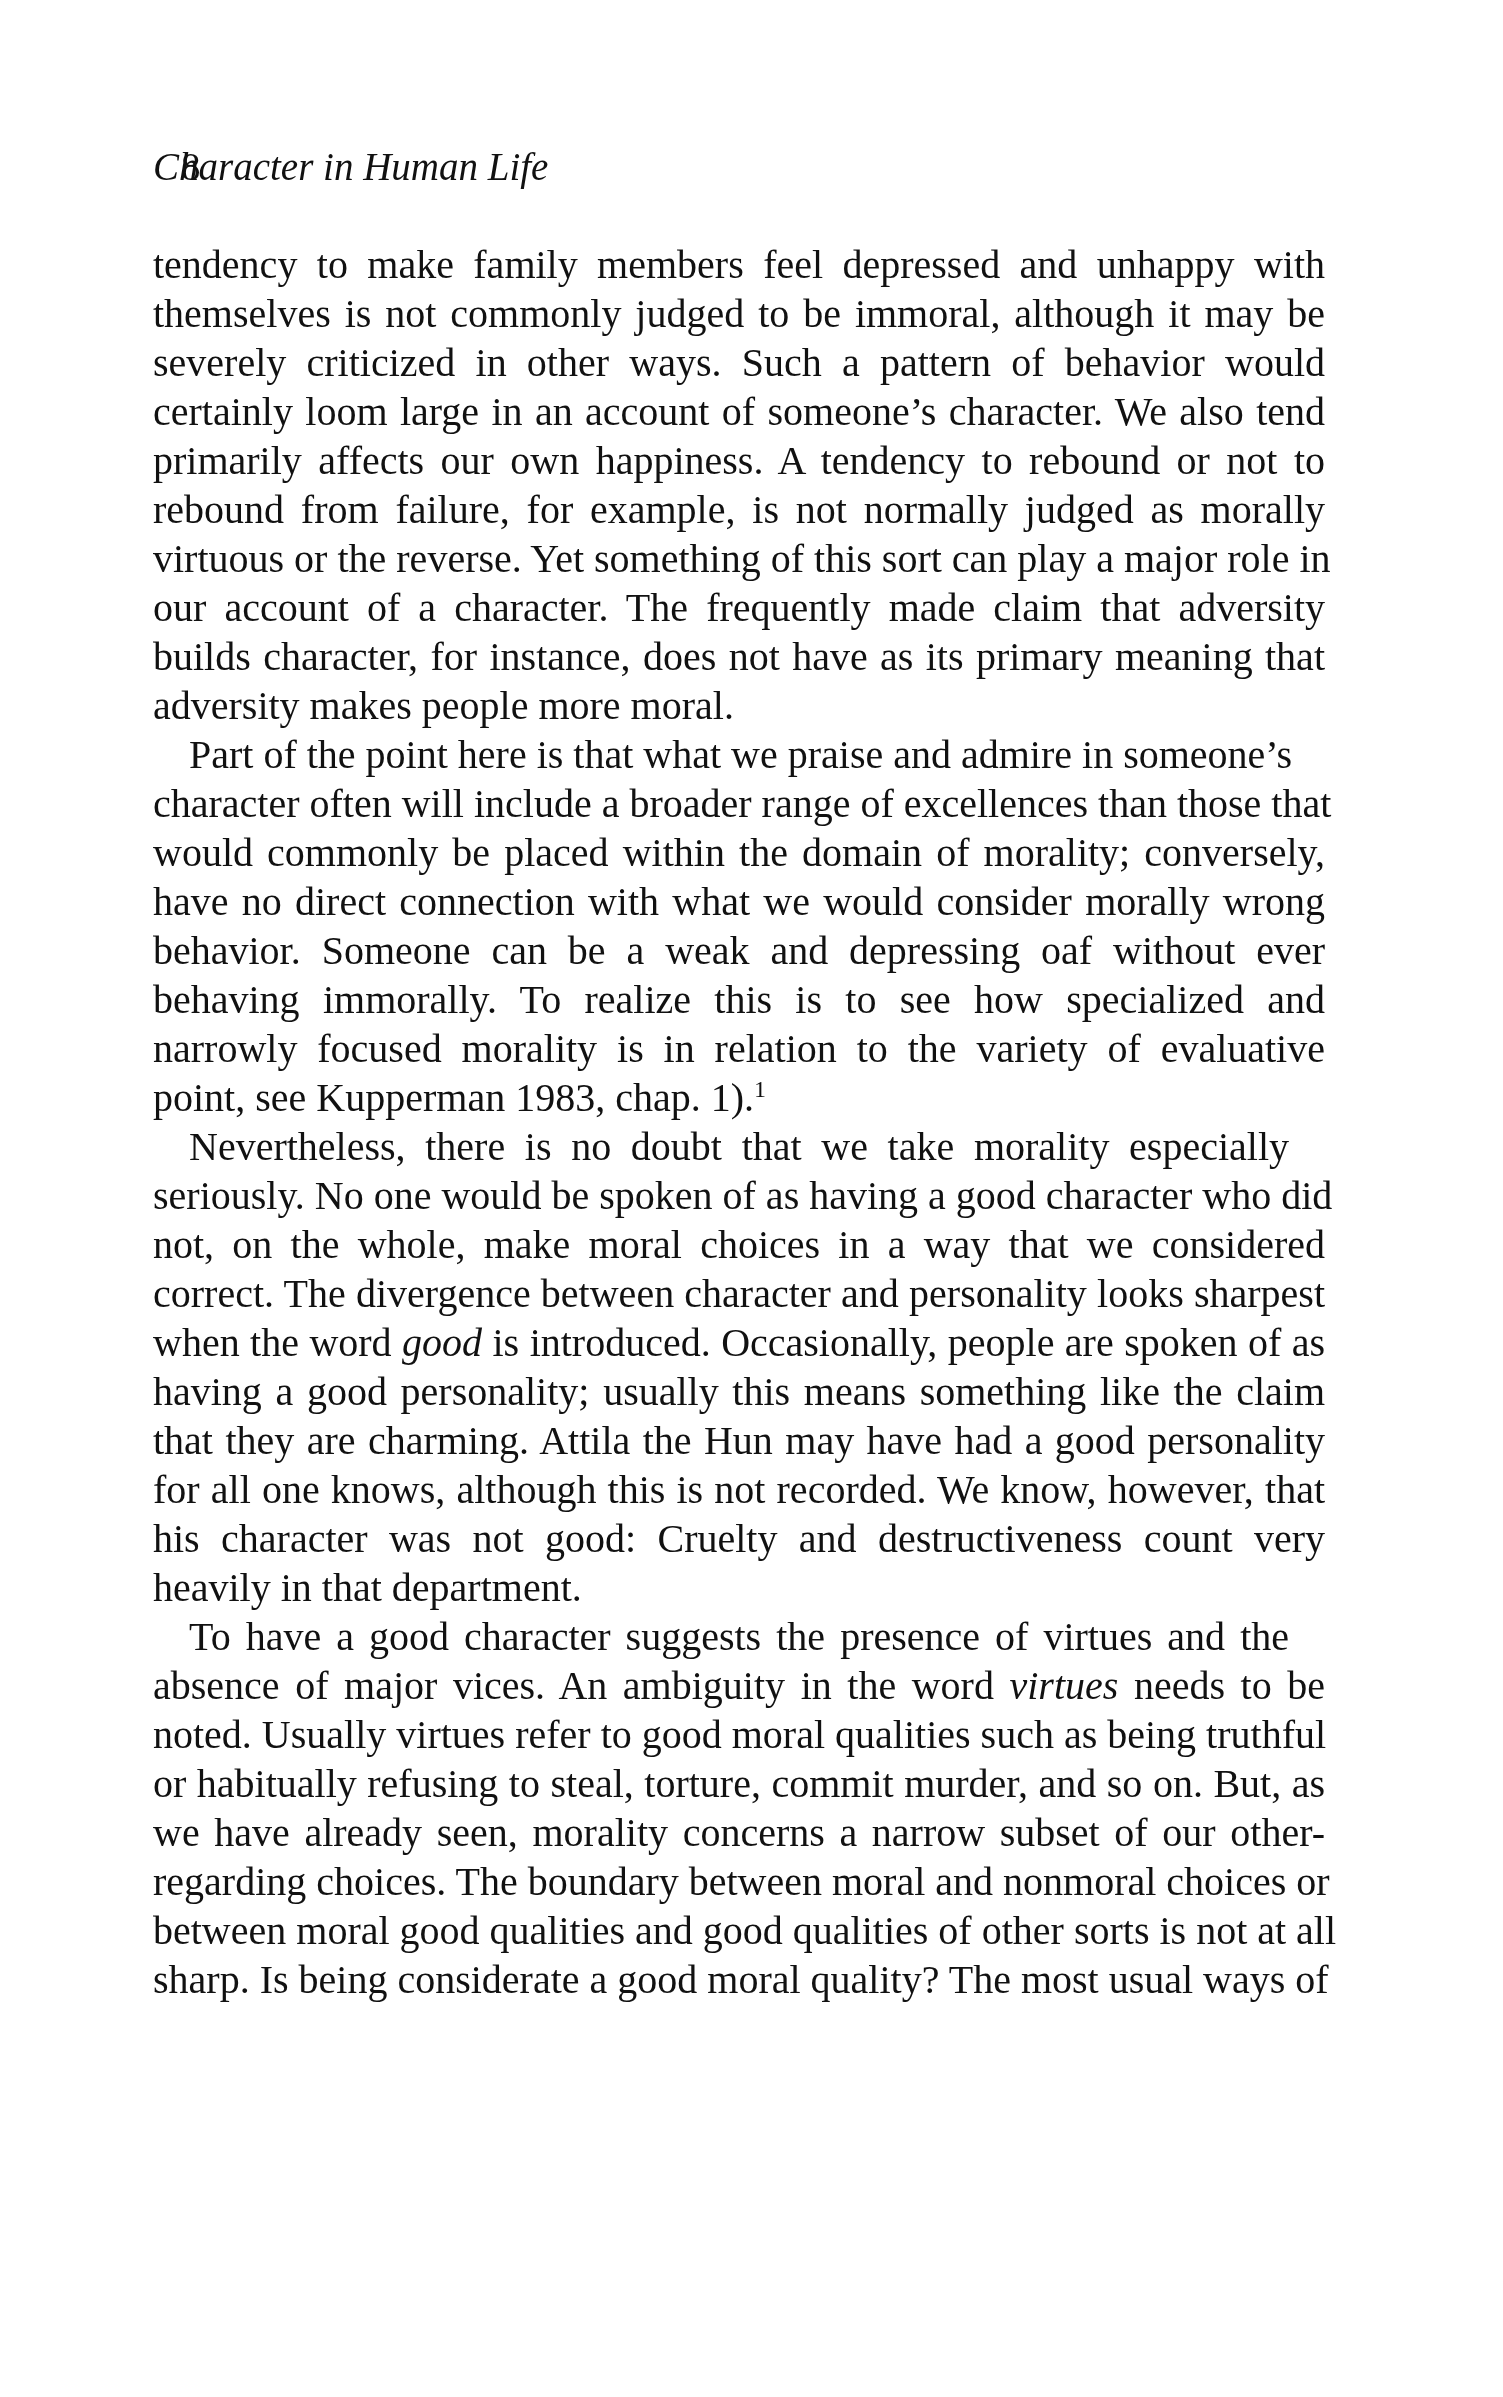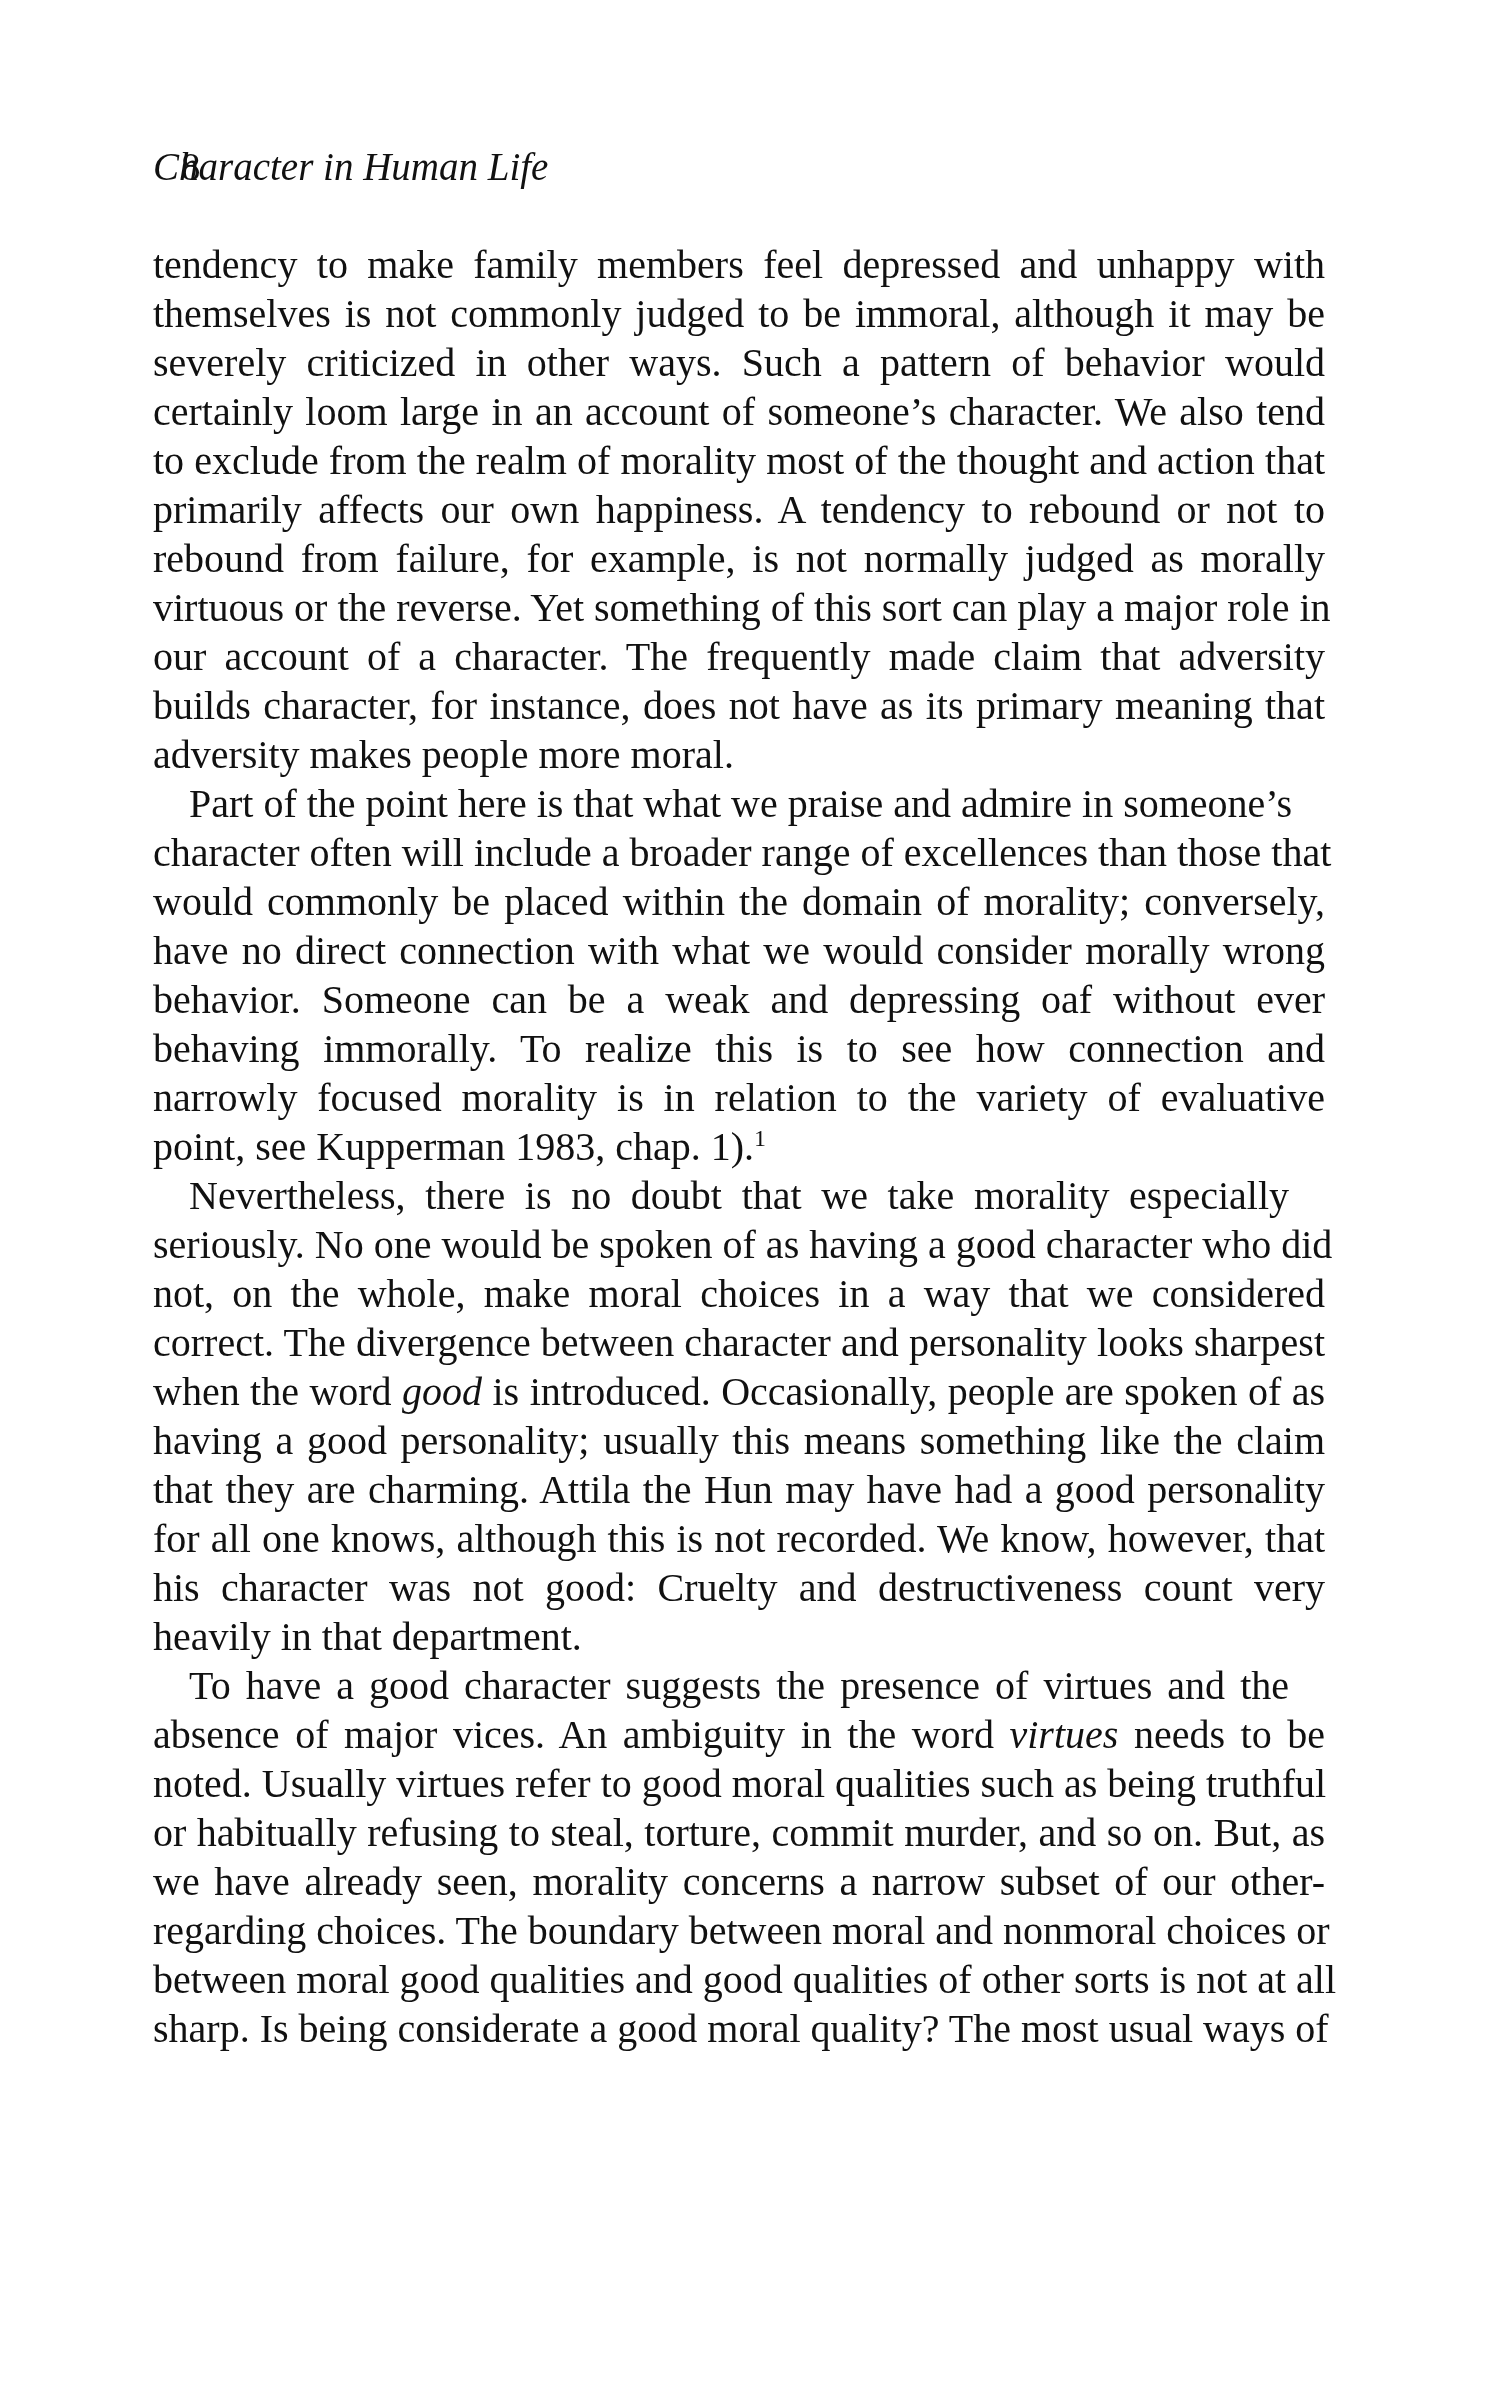--- a/index.html
+++ b/index.html
@@ -27,36 +27,35 @@
     <span class="running-title">Character in Human Life</span>
   </div>
 
   <div class="body">
 
     <div>
       <span class="line"><span class="lt">tendency to make family members feel depressed and unhappy with</span></span>
       <span class="line"><span class="lt">themselves is not commonly judged to be immoral, although it may be</span></span>
       <span class="line"><span class="lt">severely criticized in other ways. Such a pattern of behavior would</span></span>
       <span class="line"><span class="lt">certainly loom large in an account of someone’s character. We also tend</span></span>
-      <span class="line"><span class="lt">to exclude from the realm of morality most of the thought and action that</span></span>
       <span class="line"><span class="lt">primarily affects our own happiness. A tendency to rebound or not to</span></span>
       <span class="line"><span class="lt">rebound from failure, for example, is not normally judged as morally</span></span>
       <span class="line"><span class="lt">virtuous or the reverse. Yet something of this sort can play a major role in</span></span>
       <span class="line"><span class="lt">our account of a character. The frequently made claim that adversity</span></span>
       <span class="line"><span class="lt">builds character, for instance, does not have as its primary meaning that</span></span>
       <span class="line last"><span class="lt">adversity makes people more moral.</span></span>
     </div>
 
     <div>
       <span class="line indent"><span class="lt">Part of the point here is that what we praise and admire in someone’s</span></span>
       <span class="line"><span class="lt">character often will include a broader range of excellences than those that</span></span>
       <span class="line"><span class="lt">would commonly be placed within the domain of morality; conversely,</span></span>
       <span class="line"><span class="lt">have no direct connection with what we would consider morally wrong</span></span>
       <span class="line"><span class="lt">behavior. Someone can be a weak and depressing oaf without ever</span></span>
-      <span class="line"><span class="lt">behaving immorally. To realize this is to see how connection and</span></span>
+      <span class="line"><span class="lt">behaving immorally. To realize this is to see how specialized and</span></span>
       <span class="line"><span class="lt">narrowly focused morality is in relation to the variety of evaluative</span></span>
       <span class="line last"><span class="lt"><span>point, see Kupperman 1983, chap. 1).</span><sup>1</sup></span></span>
     </div>
 
     <div>
       <span class="line indent"><span class="lt">Nevertheless, there is no doubt that we take morality especially</span></span>
       <span class="line"><span class="lt">seriously. No one would be spoken of as having a good character who did</span></span>
       <span class="line"><span class="lt">not, on the whole, make moral choices in a way that we considered</span></span>
       <span class="line"><span class="lt">correct. The divergence between character and personality looks sharpest</span></span>
       <span class="line"><span class="lt"><span>when the word </span><em>good</em><span> is introduced. Occasionally, people are spoken of as</span></span></span>

